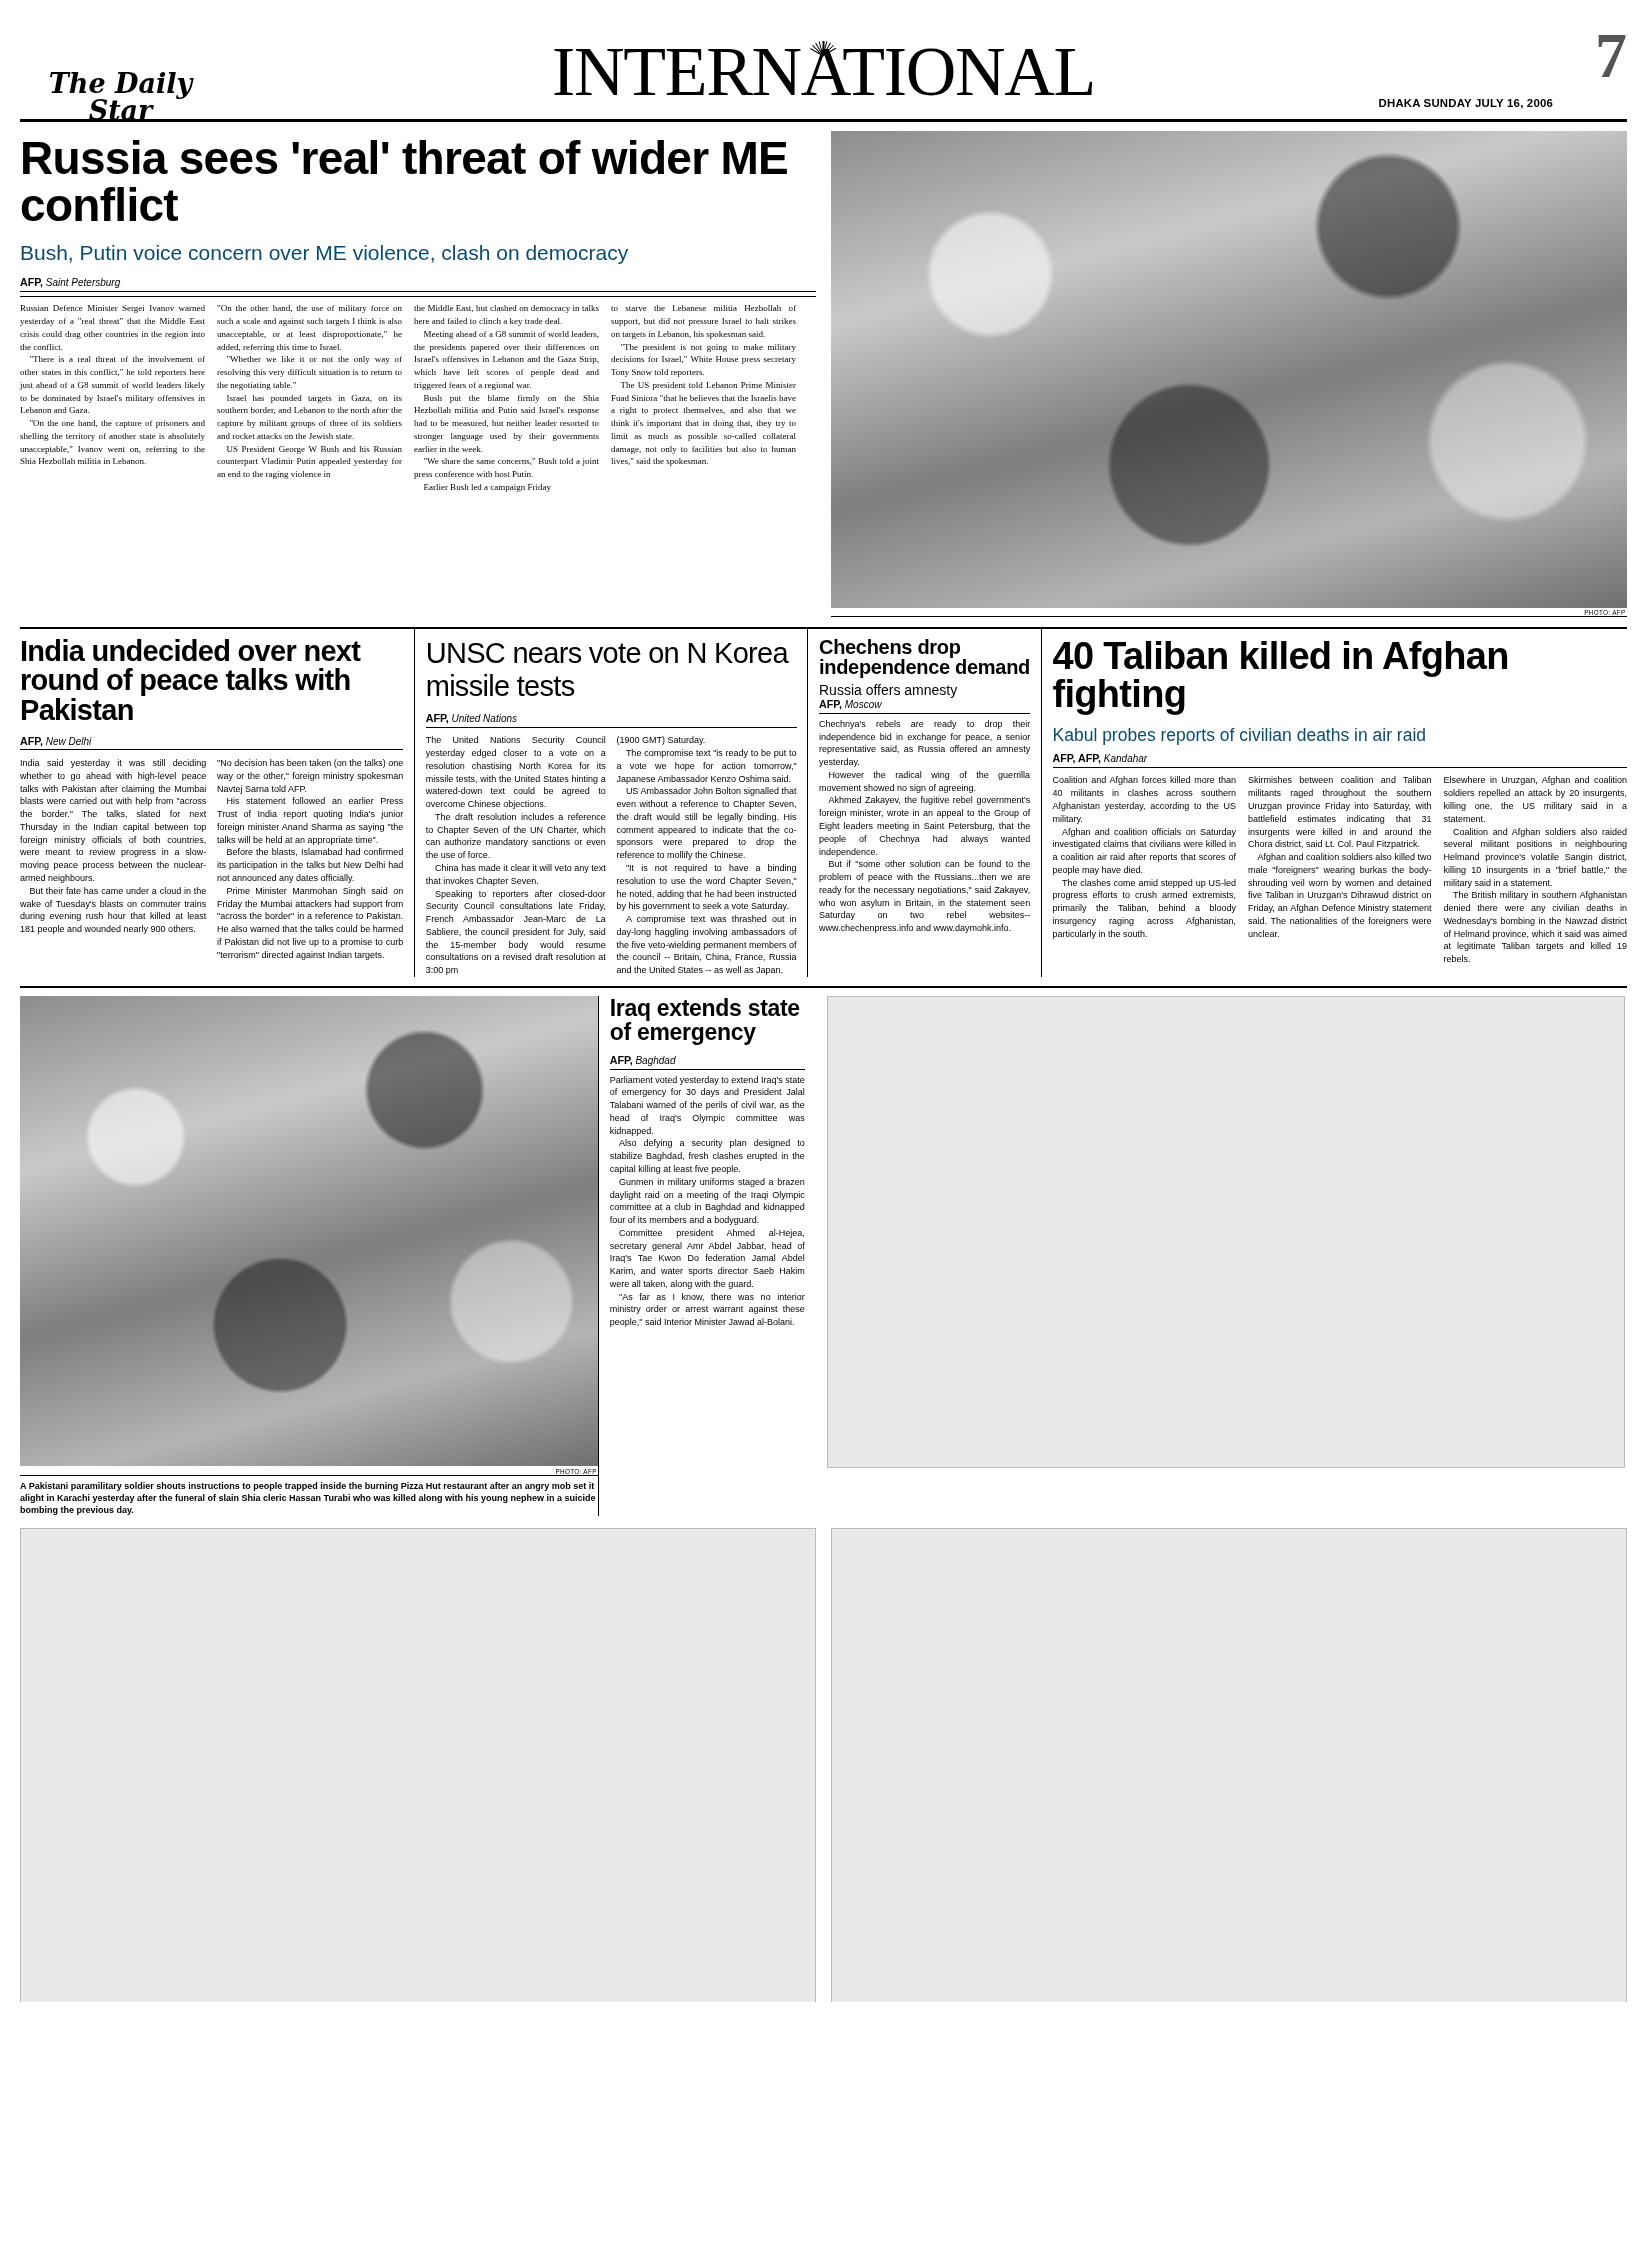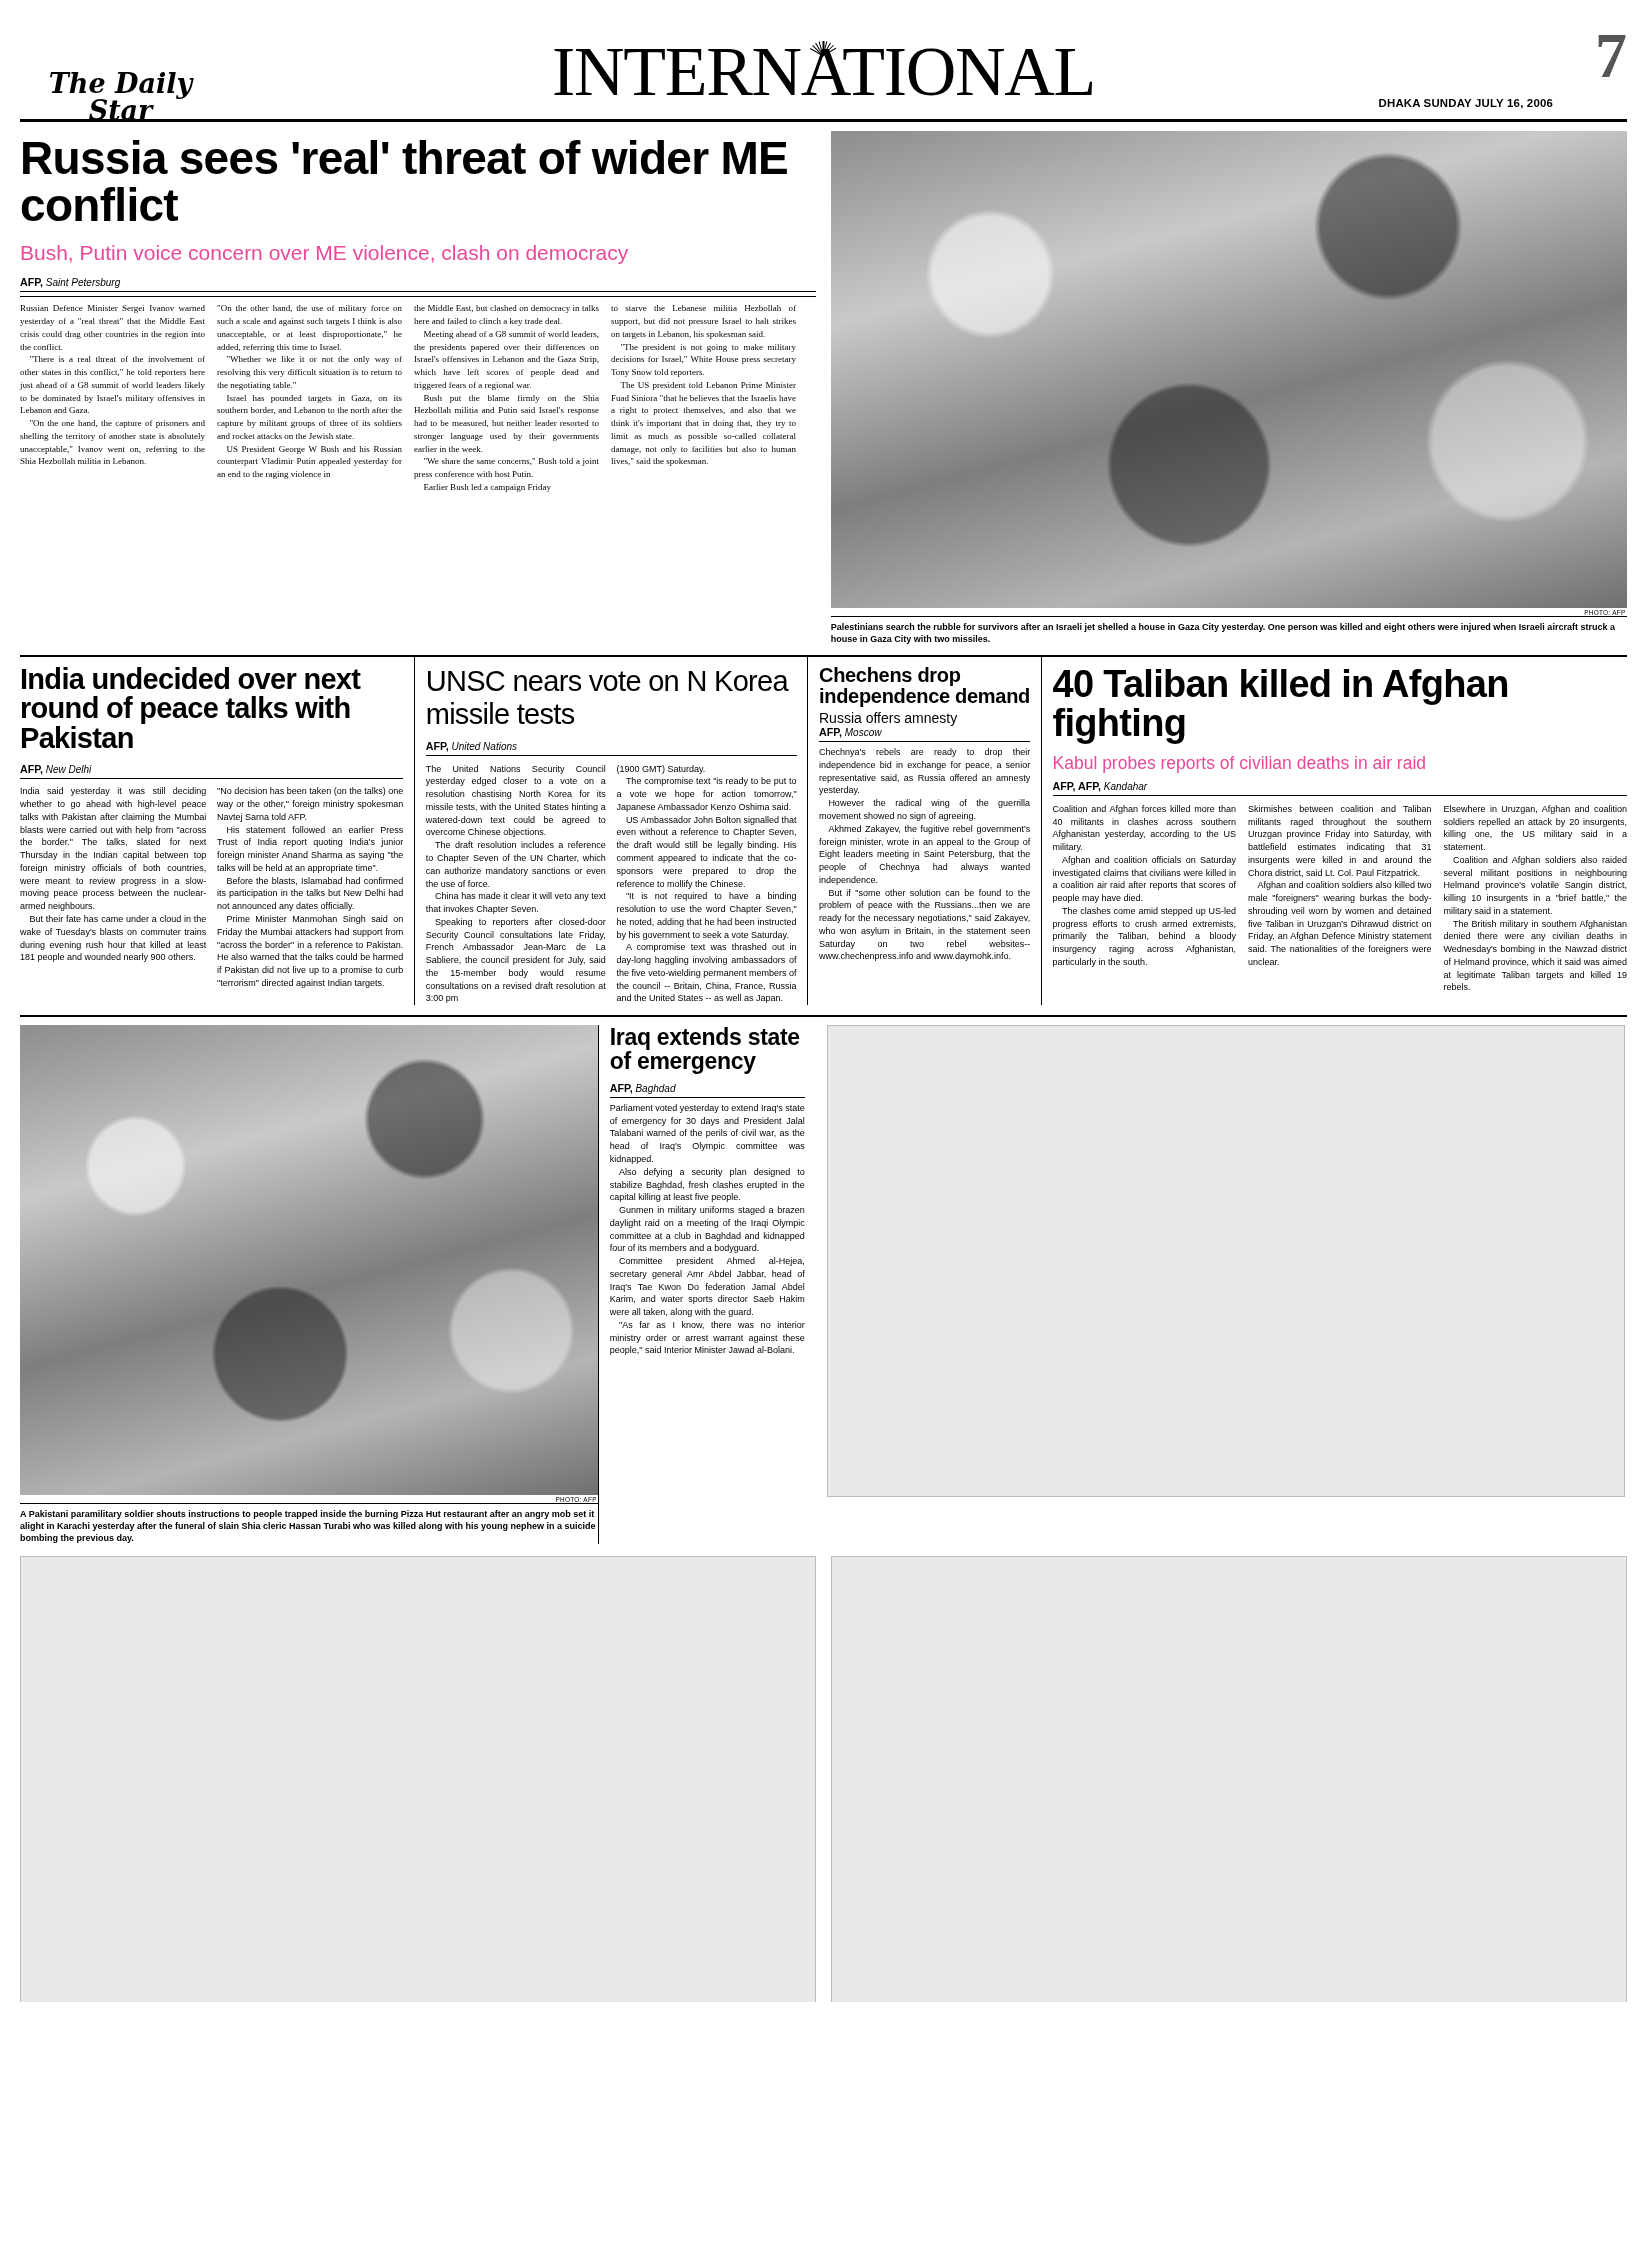--- a/index.html
+++ b/index.html
@@ -95,21 +95,21 @@
   }
 
   .headline {
     font-weight: bold;
     line-height: 1.02;
     letter-spacing: -0.7px;
   }
   .deck {
     font-weight: 400;
     line-height: 1.18;
-    color: #ec4899;
+    color: #0c4a6e;
   }
   .byline {
     font-size: 10px;
     padding-bottom: 2.7px;
     border-bottom: 0.7px solid #000;
     margin-bottom: 4px;
   }
   .byline b { font-size: 10.7px; }
   .byline i { font-style: italic; }
   .body-col p {
@@ -275,21 +275,20 @@
         </div>
       </div>
     </div>
 
     <div class="top-right">
       <div class="photo" style="width:796px;height:477px;">
         <div class="grain"></div>
       </div>
       <div class="photo-credit">PHOTO: AFP</div>
       <div style="border-top:0.7px solid #000;"></div>
-      <div class="caption">Palestinians search the rubble for survivors after an Israeli jet shelled a house in Gaza City yesterday. One person was killed and eight others were injured when Israeli aircraft struck a house in Gaza City with two missiles.</div>
     </div>
   </div>
 
   <div class="section-rule"></div>
 
   <div class="mid">
 
     <div class="mid-block m1">
       <h2 class="headline">India undecided over next round of peace talks with Pakistan</h2>
       <div class="byline" style="margin-top:9.4px;">

